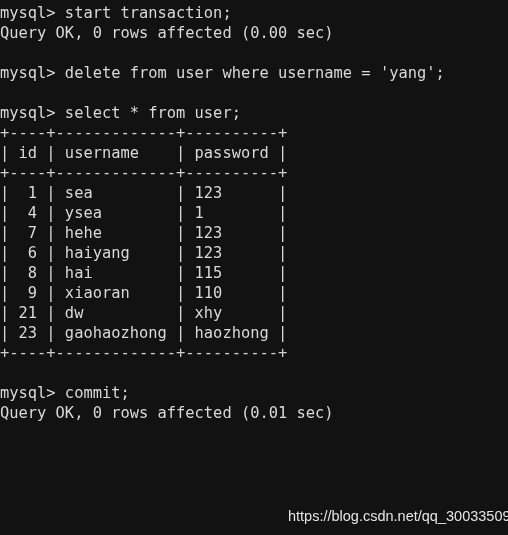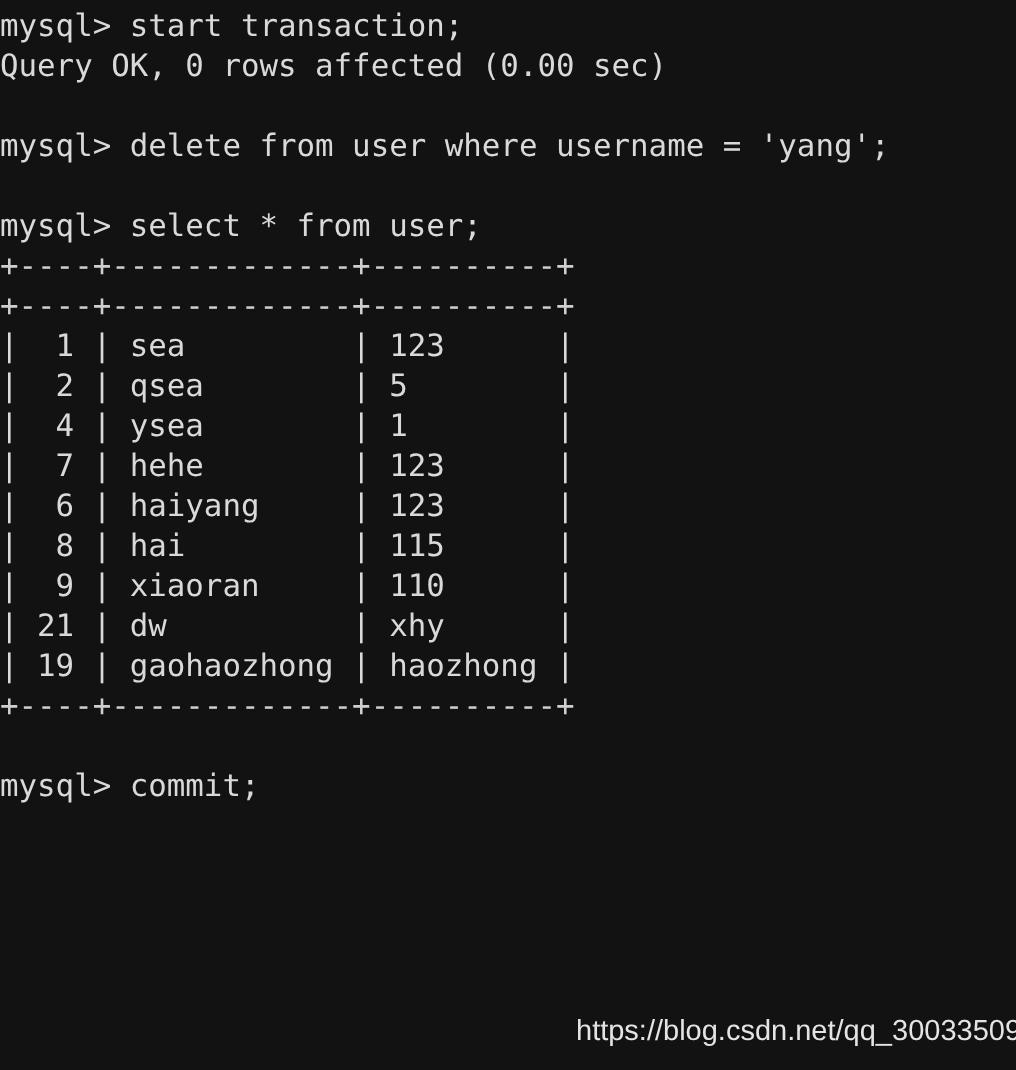--- a/index.html
+++ b/index.html
@@ -59,30 +59,31 @@
 <div id="terminal">
   <div id="screen">
 
     <div class="line">mysql&gt; start transaction;</div>
     <div class="line">Query OK, 0 rows affected (0.00 sec)</div>
     <div class="line blank"></div>
     <div class="line">mysql&gt; delete from user where username = 'yang';</div>
     <div class="line blank"></div>
     <div class="line">mysql&gt; select * from user;</div>
     <div class="line border-line">+----+-------------+----------+</div>
+    <div class="line">| id | username    | password |</div>
     <div class="line border-line">+----+-------------+----------+</div>
     <div class="line">|  1 | sea         | 123      |</div>
-    <div class="line">|  2 | qsea        | 5        |</div>
     <div class="line">|  4 | ysea        | 1        |</div>
     <div class="line">|  7 | hehe        | 123      |</div>
     <div class="line">|  6 | haiyang     | 123      |</div>
     <div class="line">|  8 | hai         | 115      |</div>
     <div class="line">|  9 | xiaoran     | 110      |</div>
     <div class="line">| 21 | dw          | xhy      |</div>
-    <div class="line">| 19 | gaohaozhong | haozhong |</div>
+    <div class="line">| 23 | gaohaozhong | haozhong |</div>
     <div class="line border-line">+----+-------------+----------+</div>
     <div class="line blank"></div>
     <div class="line">mysql&gt; commit;</div>
+    <div class="line">Query OK, 0 rows affected (0.01 sec)</div>
 
   </div>
 
   <div class="watermark">https://blog.csdn.net/qq_30033509</div>
 </div>
 
 </body></html>

